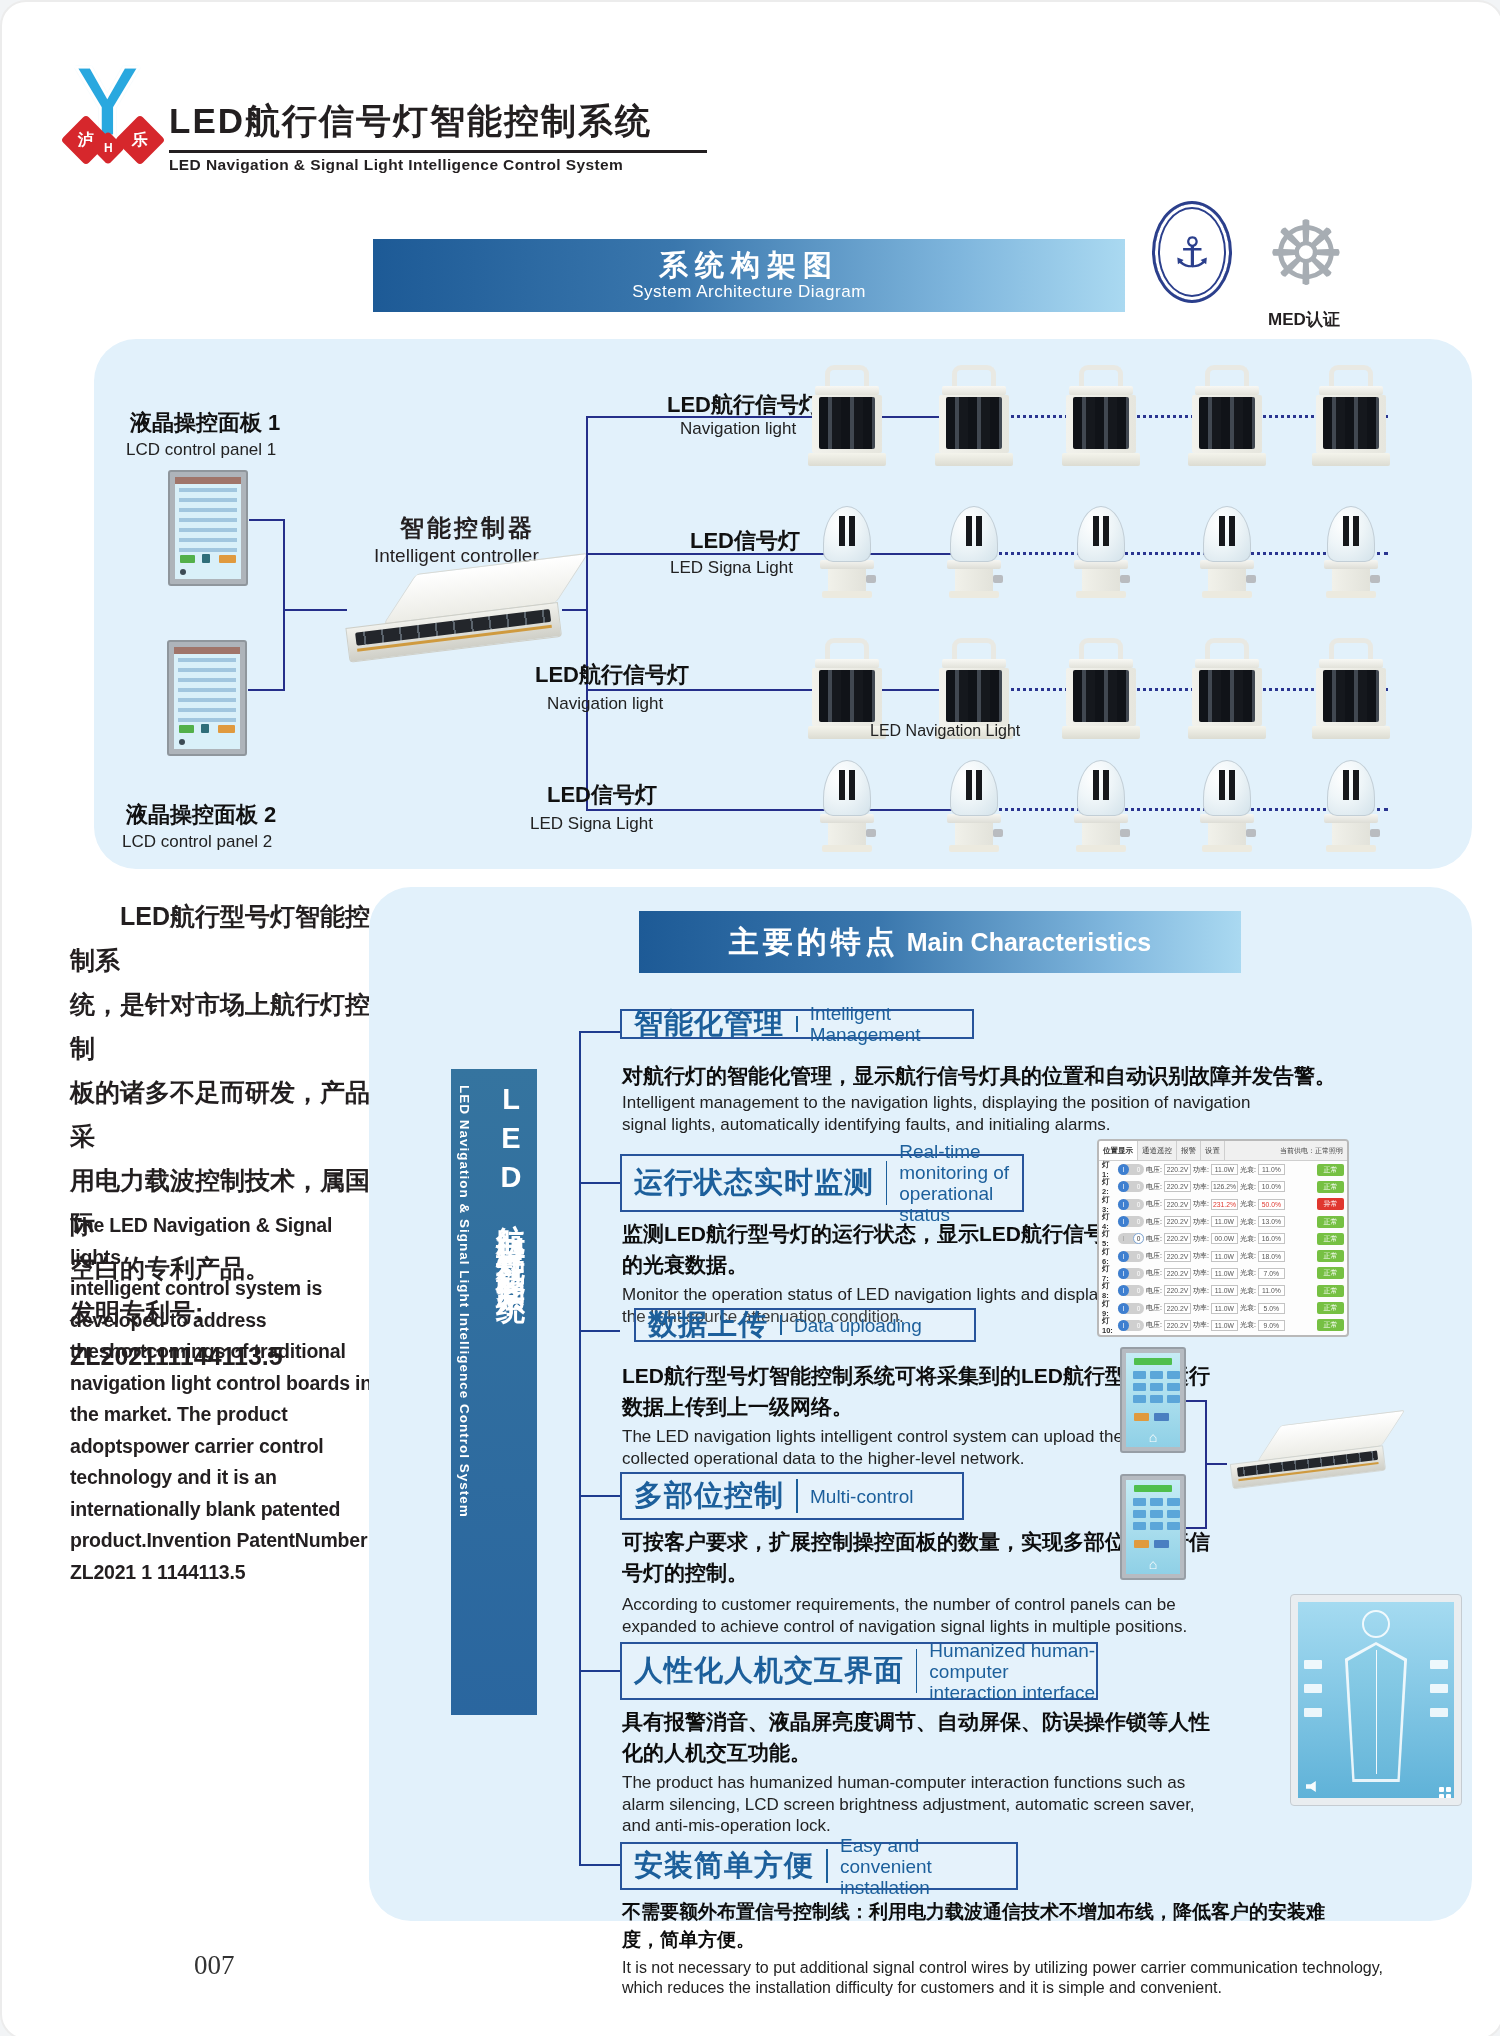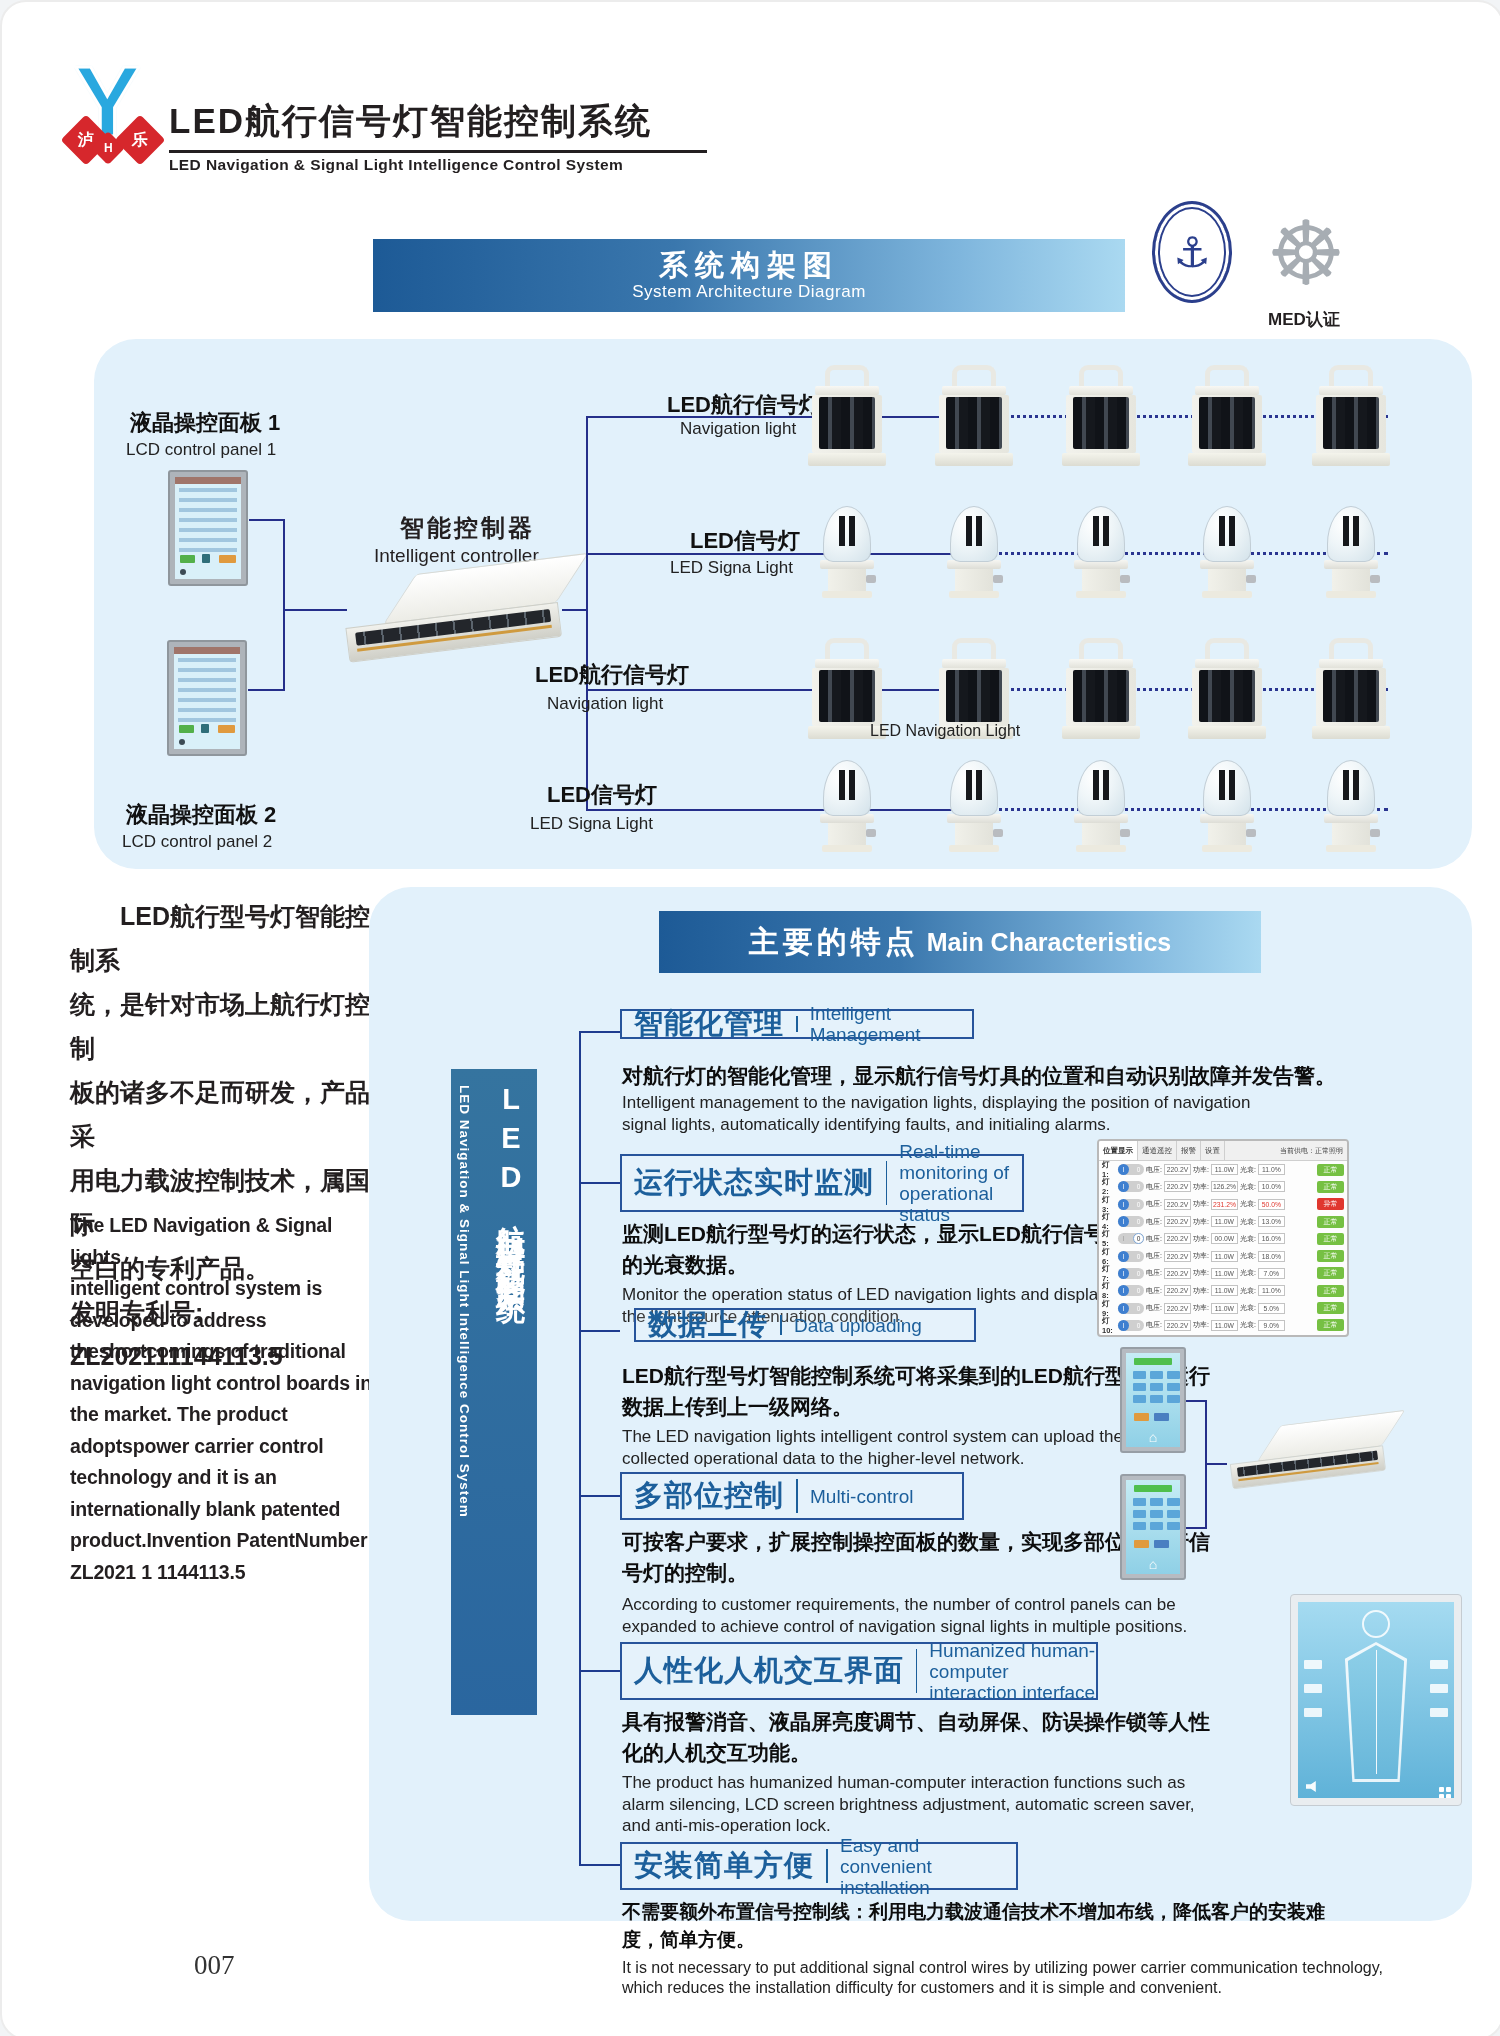--- a/index.html
+++ b/index.html
@@ -18,21 +18,21 @@
   .dia.d2{left:36px;top:86px;width:24px;height:24px;} .dia.d2 span{font-size:12px;}
   .h-title{left:167px;top:96px;font-size:35px;font-weight:700;letter-spacing:2px;}
   .h-rule{left:167px;top:148px;width:538px;height:3px;background:#231f20;}
   .h-sub{left:167px;top:154px;font-size:15.5px;font-weight:700;letter-spacing:.4px;}
   
   .banner1{left:371px;top:237px;width:752px;height:73px;
            background:linear-gradient(90deg,#1d5a96 0%,#3a77ad 40%,#7fb6dd 78%,#aad9f1 100%);
            display:flex;flex-direction:column;align-items:center;justify-content:center;color:#fff;}
   .banner1 .cn{font-size:29px;font-weight:700;letter-spacing:7px;line-height:33px;}
   .banner1 .en{font-size:17px;line-height:20px;letter-spacing:.5px;}
-  .banner2{left:657px;top:909px;width:602px;height:62px;
+  .banner2{left:637px;top:909px;width:602px;height:62px;
            background:linear-gradient(90deg,#1d5a96 0%,#3a77ad 40%,#7fb6dd 78%,#aad9f1 100%);
            display:flex;align-items:center;justify-content:center;gap:8px;color:#fff;}
   .banner2 .cn{font-size:30px;font-weight:700;letter-spacing:4px;}
   .banner2 .en{font-size:25px;font-weight:700;}
   
   .ccs{left:1146px;top:198px;width:88px;height:104px;display:flex;align-items:center;justify-content:center;}
   .ccs .oval{width:74px;height:96px;border:3px solid #2b3f8c;border-radius:50%;box-shadow:inset 0 0 0 3px #fff,inset 0 0 0 5px #2b3f8c;
              display:flex;align-items:center;justify-content:center;}
   .ccs .anchor{font-size:42px;color:#2b3f8c;font-family:"DejaVu Sans",sans-serif;}
   .med{left:1260px;top:205px;width:88px;height:94px;display:flex;align-items:center;justify-content:center;}

